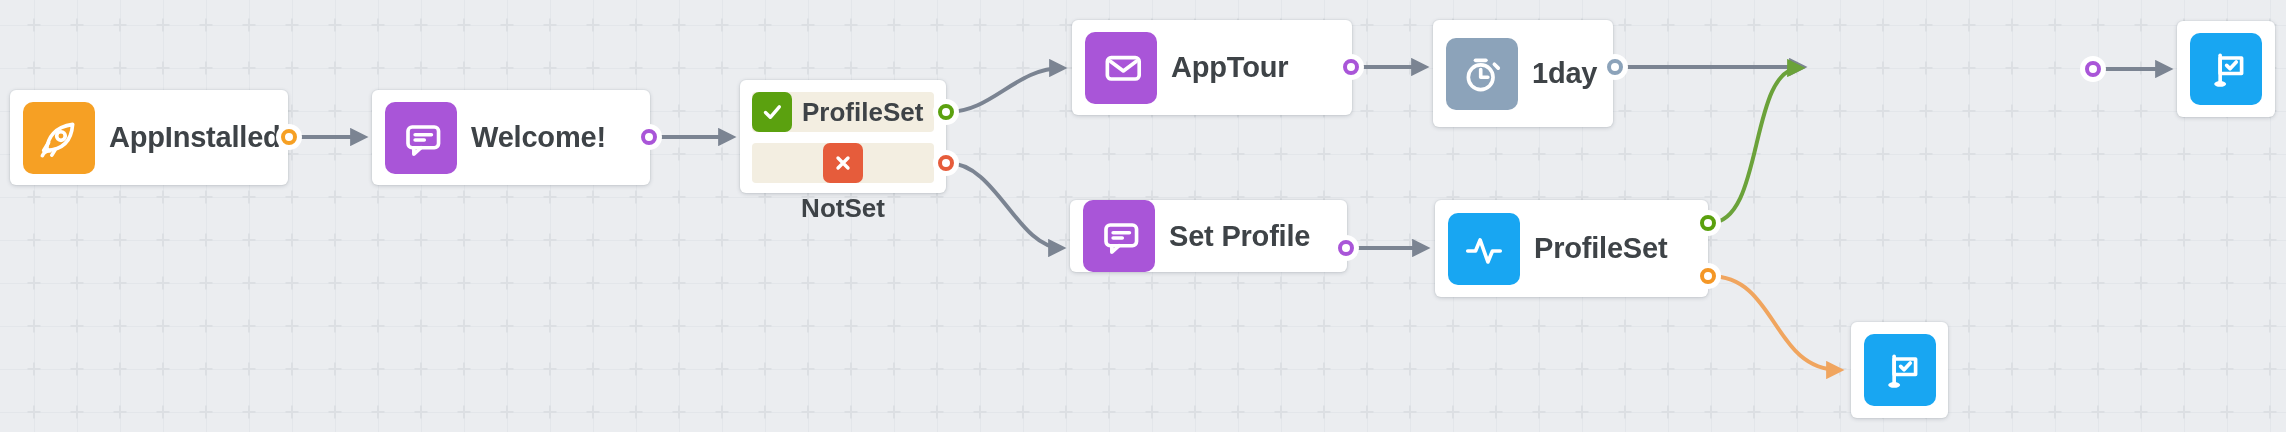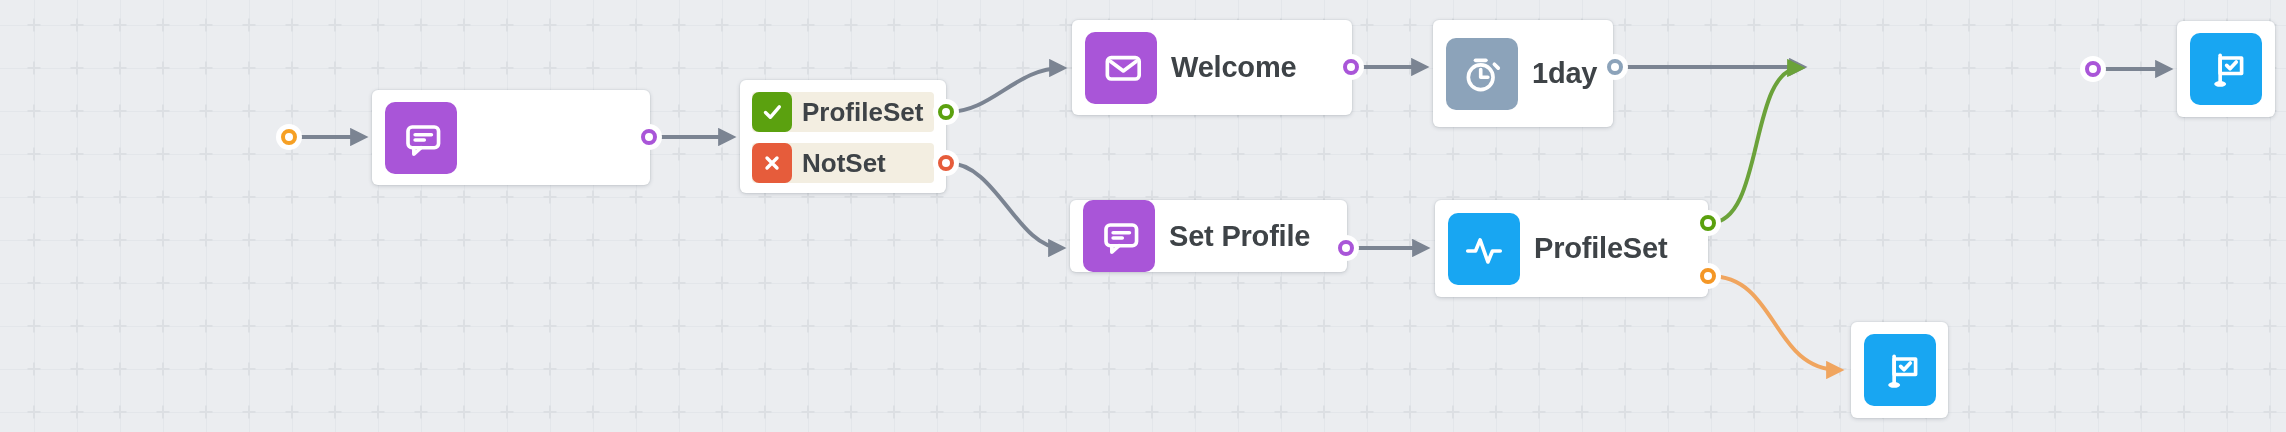--- a/index.html
+++ b/index.html
@@ -83,58 +83,71 @@
     <path class="edge" d="M948 112 C992 112 1016 68 1062 68" marker-end="url(#mgray)" style="stroke: rgb(123, 132, 146);"></path>
     <path class="edge" d="M948 163 C996 163 1018 248 1061 248" marker-end="url(#mgray)" style="stroke: rgb(123, 132, 146);"></path>
     <path class="edge" d="M1353 67 H1424" marker-end="url(#mgray)" style="stroke: rgb(123, 132, 146);"></path>
     <path class="edge" d="M1617 67 H1802" marker-end="url(#mgray)" style="stroke: rgb(123, 132, 146);"></path>
     <path class="edge" d="M2095 69 H2168" marker-end="url(#mgray)" style="stroke: rgb(123, 132, 146);"></path>
     <path class="edge" d="M1348 248 H1425" marker-end="url(#mgray)" style="stroke: rgb(123, 132, 146);"></path>
     <path class="edge" d="M1710 223 C1765 223 1748 68 1800 68" marker-end="url(#mgreen)" style="stroke: rgb(107, 162, 58);"></path>
     <path class="edge" d="M1710 276 C1777 276 1772 370 1839 370" marker-end="url(#morange)" style="stroke: rgb(240, 165, 95);"></path>
   </svg>
 
+  <div class="card" style="left:10px;top:90px;width:278px;height:95px;">
+    <span class="nicon" style="background: rgb(246, 160, 36);">
+      <svg viewBox="0 0 40 40">
+        <path d="M10.5 29.5 C11 19.5 17 11.5 30.5 9.5 C29.5 23 22 29 10.5 29.5 Z"></path>
+        <circle cx="21.5" cy="18.5" r="3.3"></circle>
+        <path d="M12 23.5 L8.2 29.5"></path>
+        <path d="M17 29 L14.5 33.2"></path>
+        <path d="M7.2 33.6 C8.4 31 10.4 29.8 12.8 30"></path>
+      </svg>
+    </span>
+    <span class="nlabel">AppInstalled</span>
+  </div>
 
   <div class="card" style="left:372px;top:90px;width:278px;height:95px;">
     <span class="nicon" style="background: rgb(169, 85, 216);">
       <svg viewBox="0 0 40 40">
         <rect x="10" y="11.5" width="23.5" height="16" rx="3.2"></rect>
         <path d="M14.5 27.5 v5 l5.5 -5"></path>
         <path d="M15.5 17.5 h12.5 M15.5 21.5 h7"></path>
       </svg>
     </span>
+    <span class="nlabel">Welcome!</span>
   </div>
 
   <div class="card cond" style="left:740px;top:80px;width:206px;height:113px;">
     <div class="branch" style="background: rgb(243, 238, 225);">
       <span class="bicon" style="background: rgb(91, 161, 15);">
         <svg viewBox="0 0 26 26">
             <path d="M6.5 13.5 l4.8 4.8 l9 -10.5"></path>
           </svg>
       </span>
       <span class="blabel">ProfileSet</span>
     </div>
-    <div class="branch" style="background: rgb(243, 238, 225);">
+    <div class="branch" style="background: rgb(243, 238, 225); flex-direction: column;">
       <span class="bicon" style="background: rgb(230, 92, 59);">
         <svg viewBox="0 0 26 26">
             <path d="M8 8 l10 10 M18 8 l-10 10"></path>
           </svg>
       </span>
       <span class="blabel">NotSet</span>
     </div>
   </div>
 
   <div class="card" style="left:1072px;top:20px;width:280px;height:95px;">
     <span class="nicon" style="background: rgb(169, 85, 216);">
       <svg viewBox="0 0 40 40">
         <rect x="9.5" y="12" width="24.5" height="16.5" rx="3"></rect>
         <path d="M12 15 l9.8 7.3 l9.8 -7.3"></path>
       </svg>
     </span>
-    <span class="nlabel">Welcome</span>
+    <span class="nlabel">AppTour</span>
   </div>
 
   <div class="card" style="left:1433px;top:20px;width:180px;height:107px;">
     <span class="nicon" style="background: rgb(140, 163, 186);">
       <svg viewBox="0 0 40 40">
         <circle cx="19" cy="22.5" r="9.5"></circle>
         <path d="M15 9.5 h8"></path>
         <path d="M29.5 12.5 l3 3"></path>
         <path d="M19 22.5 v-6 M19 22.5 h5.5"></path>
       </svg>

